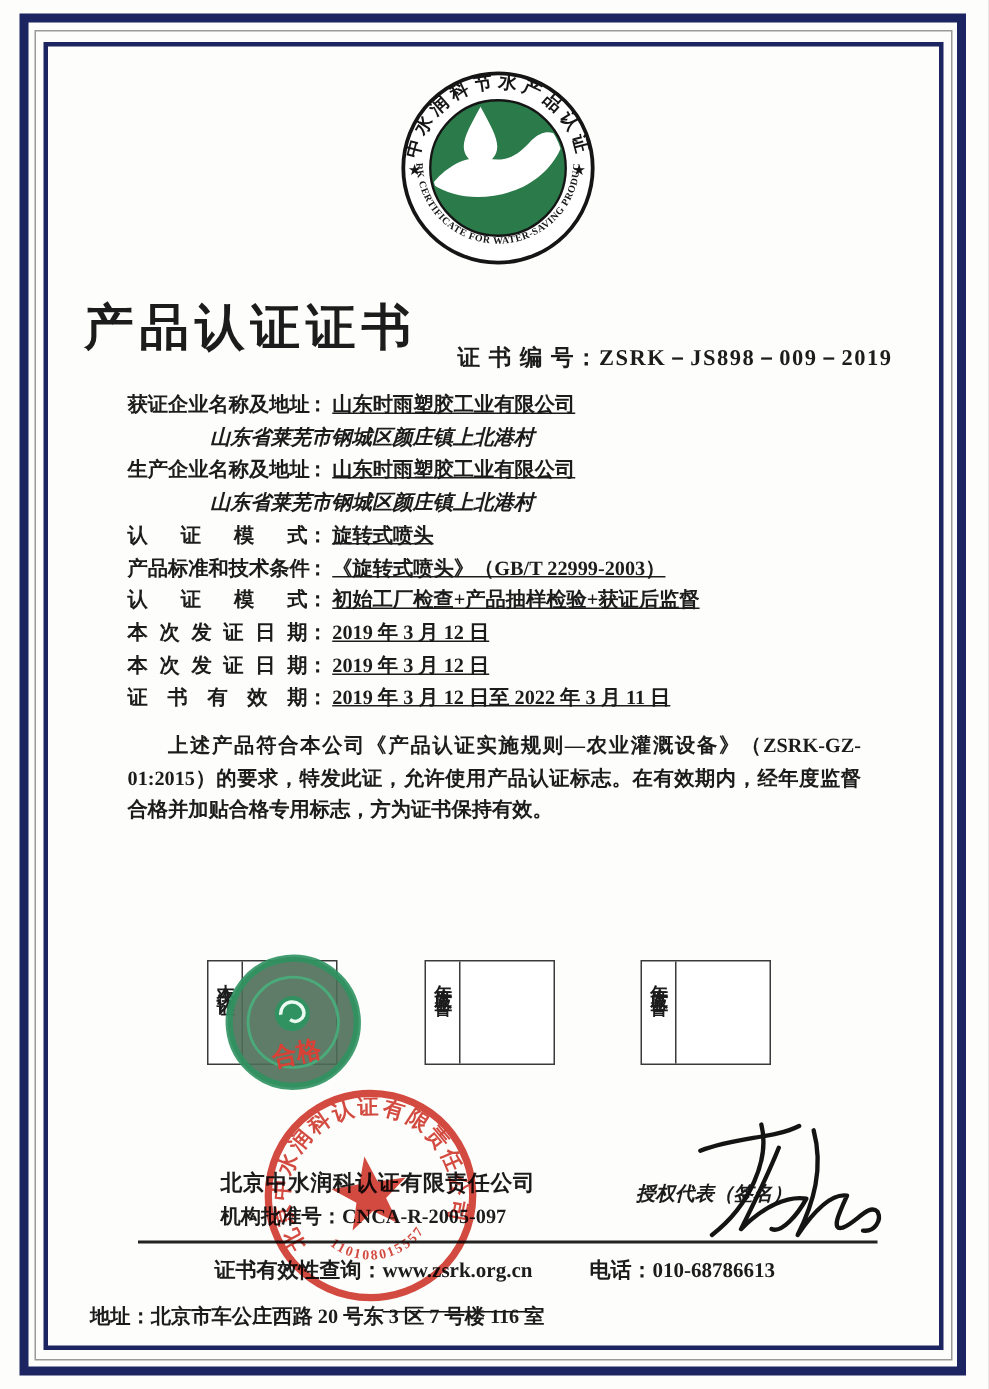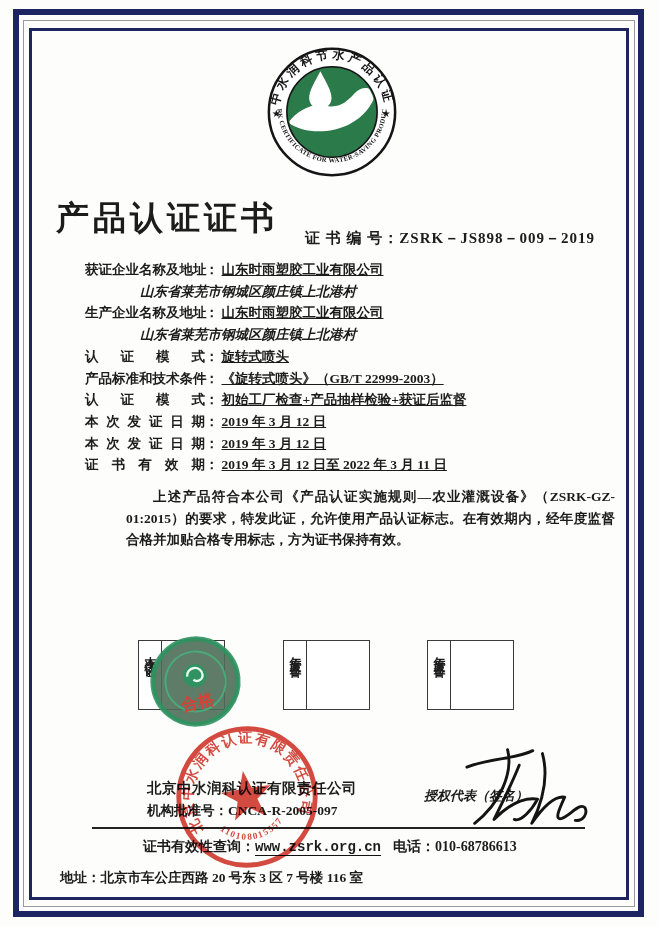--- a/index.html
+++ b/index.html
@@ -32,21 +32,21 @@
     text-align:justify; text-align-last:justify; vertical-align:top;
   }
   .fcolon { font-weight:bold; }
   .fvalue { font-weight:bold; margin-left:3px;text-decoration:underline; }
   .fvalue2 { font-weight:bold; margin-left:55px; line-height:21.7px;font-style:italic; }
   .fvalue2:empty { display:none; }
 
   .statement {
     position:absolute; left:85px; top:486px; width:489px;
     font-size:13.5px; font-weight:bold; line-height:21.5px;
-    text-align:justify; text-indent:2em;margin-left:41px;
+    text-align:justify; text-indent:2em;
   }
 
   
   .stamp-box { position:absolute; top:640px; width:85px; height:68px; border:1.5px solid #3a3a3a; display:flex; background:#fff; }
   .stamp-strip {
     width:23px; border-right:1.5px solid #3a3a3a; box-sizing:border-box;
     display:flex; align-items:flex-start; justify-content:center; padding-top:5px;
   }
   .vtext { writing-mode:vertical-rl; text-orientation:upright; font-size:12px; font-weight:bold; letter-spacing:3px; }
   .pass-seal { position:absolute; left:147px; top:633px; width:97px; height:97px; z-index:3; transform:rotate(-6deg); }
@@ -55,21 +55,21 @@
   .company  { position:absolute; left:147px; top:779px; font-size:14.5px; font-weight:bold; letter-spacing:0.5px; }
   .approval { position:absolute; left:147px; top:802px; font-size:13.5px; font-weight:bold; }
   .sig-label{ position:absolute; left:424px; top:787px; font-size:13px; font-weight:bold;font-style:italic; }
   .signature{ position:absolute; left:436px; top:740px; width:178px; height:92px; z-index:2; }
   .red-seal { position:absolute; left:174px; top:724px; width:146px; height:146px; z-index:4; opacity:0.88; mix-blend-mode:multiply; transform:rotate(-9deg); }
 
   .rule { position:absolute; left:92px; top:827px; width:493px; height:2px; background:#222; }
 
   .query-row { position:absolute; left:0; top:838px; width:659px; font-size:14px; font-weight:bold; }
   .query { position:absolute; left:143px; }
-  .url   { border-bottom:1.6px solid #111; padding-bottom:0;font-family:Liberation Mono, monospace; }
+  .url   { border-bottom:1.6px solid #111; padding-bottom:19px; }
   .phone { position:absolute; left:393px; }
 
   .address { position:absolute; left:60px; top:869px; width:540px; text-align:left; font-size:13.5px; font-weight:bold; }
 </style>
 </head>
 <body>
 
 <div class="stage">
   <div class="page">
 

